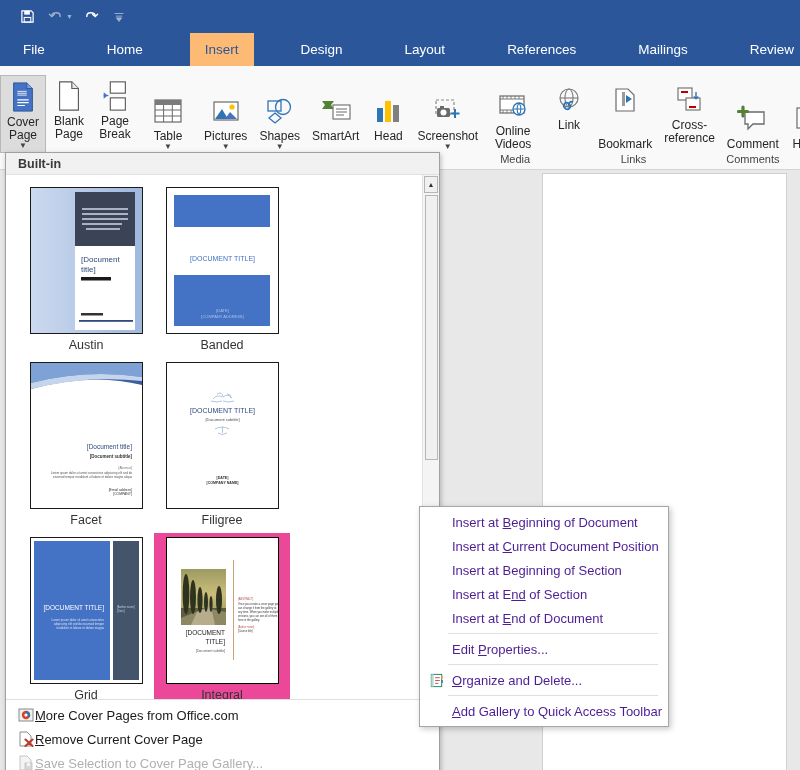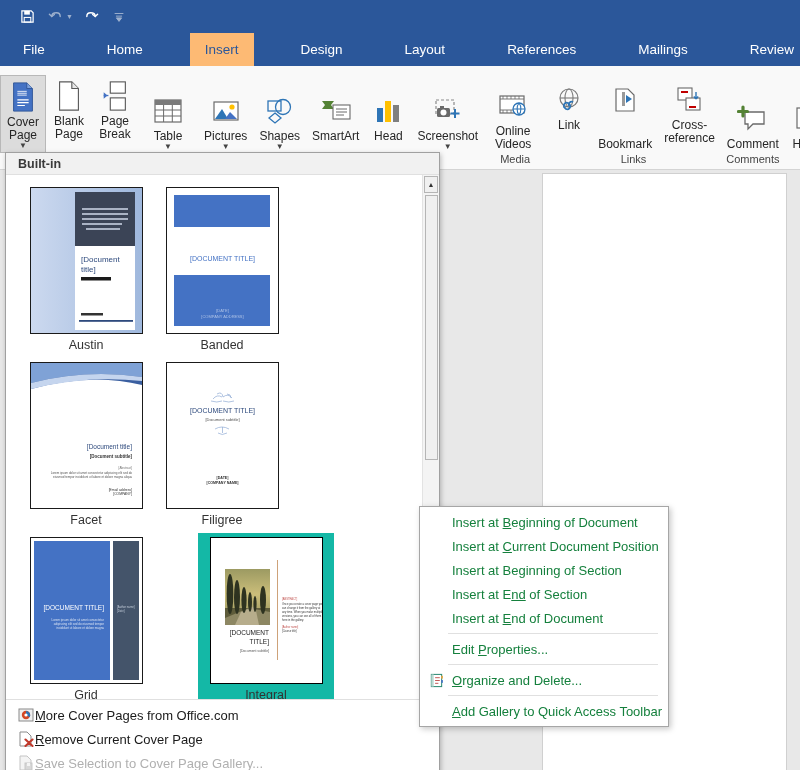--- a/index.html
+++ b/index.html
@@ -85,21 +85,21 @@
     height:22px; background:#f1f1f1; border-bottom:1px solid #e0e0e0;
     display:flex; align-items:center; padding-left:12px;
     font-size:12.5px; font-weight:bold; color:#3a3a3a;
   }
   .gallery-body { flex:1; display:flex; position:relative; overflow:hidden; }
   .gallery-grid {
     flex:1; padding: 8px 0 0 12px; display:flex; flex-wrap:wrap;
     align-content:flex-start; gap: 0px;
   }
   .gcell { width:136px; margin-bottom:4px; padding:4px 5px 2px 5px; }
-  .gcell.selected { background:#14b8a6;margin-left:44px; }
+  .gcell.selected { background:#ec4899; }
   .thumb {
     width:113px; height:147px; border:1px solid #1a1a1a; background:#fff;
     margin:0 auto; position:relative; overflow:hidden;
   }
   .gcell.selected .thumb { border-color:#000; }
   .gname {
     text-align:center; font-size:12.5px; color:#333; margin-top:4px;
     white-space:nowrap;
   }
 
@@ -129,21 +129,21 @@
 
   
   .ctxmenu {
     position:absolute; left:419px; top:506px; width:250px;
     background:#ffffff; border:1px solid #a6a6a6;
     box-shadow: 2px 2px 6px rgba(0,0,0,0.22);
     padding: 3px 0;
   }
   .ctxitem {
     height:24px; display:flex; align-items:center;
-    padding-left:32px; font-size:13px; color:#15803d; position:relative;
+    padding-left:32px; font-size:13px; color:#4c1d95; position:relative;
   }
   .ctxitem .cic { position:absolute; left:8px; width:17px; height:17px;
                   display:flex; align-items:center; justify-content:center; }
   .ctxsep { height:1px; background:#e0e0e0; margin:3px 10px 3px 28px; }
   u { text-decoration:underline; }
 </style>
 </head>
 <body>
 
 <div class="titlebar">

